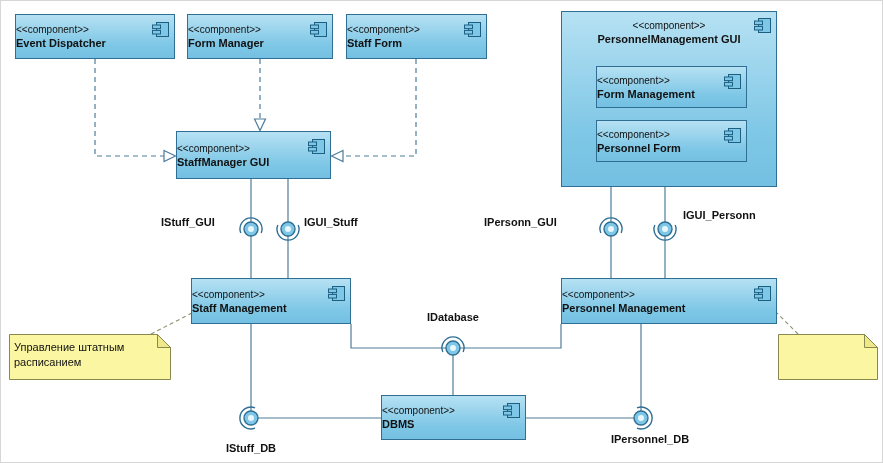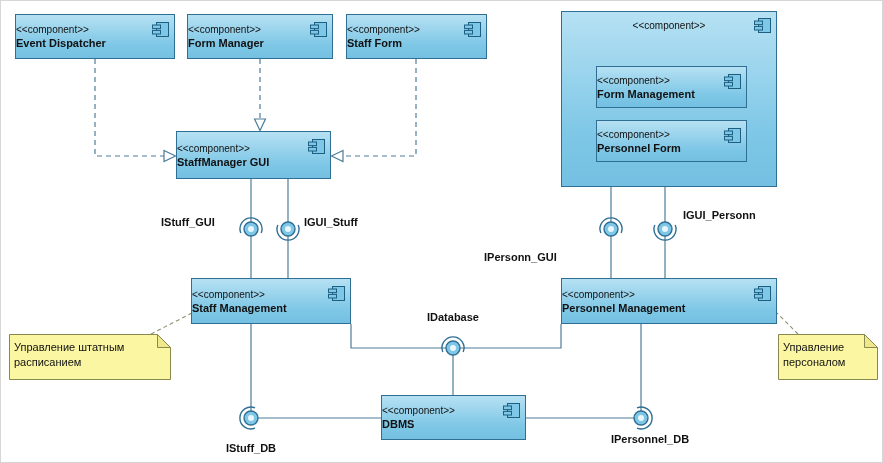--- a/index.html
+++ b/index.html
@@ -136,20 +136,21 @@
   <div class="component container" style="left:560px; top:10px; width:216px; height:176px;">
     <span class="comp-icon">
       <svg width="17" height="15" viewBox="0 0 17 15">
           <rect x="4.5" y="0.5" width="12" height="14" fill="#7ec7e6" stroke="#1d5f80"></rect>
           <rect x="0.5" y="3" width="8" height="3.6" fill="#7ec7e6" stroke="#1d5f80"></rect>
           <rect x="0.5" y="8.4" width="8" height="3.6" fill="#7ec7e6" stroke="#1d5f80"></rect>
         </svg>
     </span>
     <div class="hdr">
       <div class="stereo">&lt;&lt;component&gt;&gt;</div>
+      <div class="cname">PersonnelManagement GUI</div>
     </div>
 
     <div class="component" style="left:34px; top:54px; width:151px; height:42px;">
       <span class="comp-icon">
         <svg width="17" height="15" viewBox="0 0 17 15">
             <rect x="4.5" y="0.5" width="12" height="14" fill="#7ec7e6" stroke="#1d5f80"></rect>
             <rect x="0.5" y="3" width="8" height="3.6" fill="#7ec7e6" stroke="#1d5f80"></rect>
             <rect x="0.5" y="8.4" width="8" height="3.6" fill="#7ec7e6" stroke="#1d5f80"></rect>
           </svg>
       </span>
@@ -213,22 +214,21 @@
           <rect x="0.5" y="3" width="8" height="3.6" fill="#7ec7e6" stroke="#1d5f80"></rect>
           <rect x="0.5" y="8.4" width="8" height="3.6" fill="#7ec7e6" stroke="#1d5f80"></rect>
         </svg>
     </span>
     <div class="stereo">&lt;&lt;component&gt;&gt;</div>
     <div class="cname">DBMS</div>
   </div>
 
   <div class="iface-label" style="left:120px; top:215px;padding-left:40px;">IStuff_GUI</div>
   <div class="iface-label" style="left:303px; top:215px;">IGUI_Stuff</div>
-  <div class="iface-label" style="left:483px; top:215px;margin-top:35px;">IPersonn_GUI</div>
+  <div class="iface-label" style="left:483px; top:215px;">IPersonn_GUI</div>
   <div class="iface-label" style="left:682px; top:208px;">IGUI_Personn</div>
   <div class="iface-label centered" style="left:410px; top:310px; width:84px;">IDatabase</div>
   <div class="iface-label centered" style="left:202px; top:441px; width:96px;">IStuff_DB</div>
   <div class="iface-label centered" style="left:594px; top:432px; width:110px;">IPersonnel_DB</div>
 
   <div class="note-text" style="left:13px; top:339px; width:145px;">Управление штатным расписанием</div>
-  <div class="note-text" style="left:782px; top:339px; width:88px;">Управление персоналом</div>
 
 </div>
 
 </body></html>

